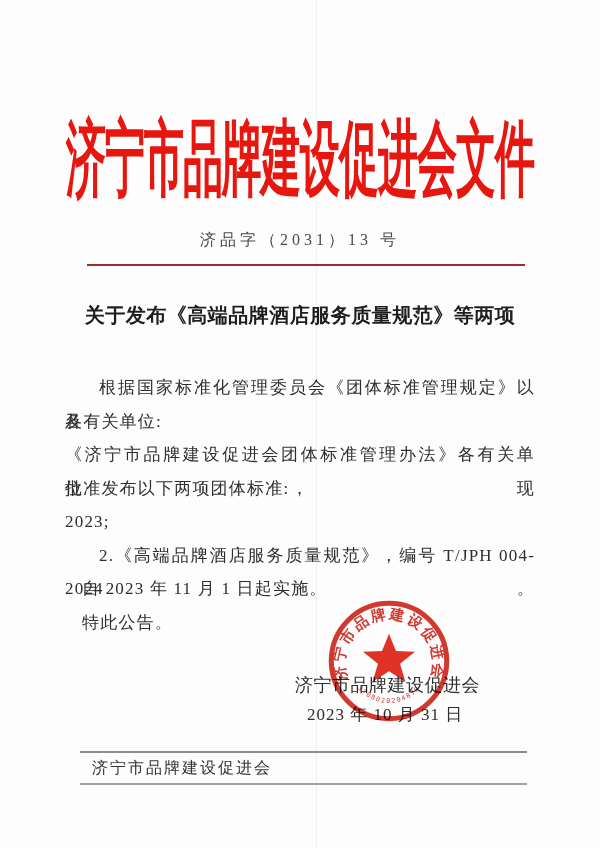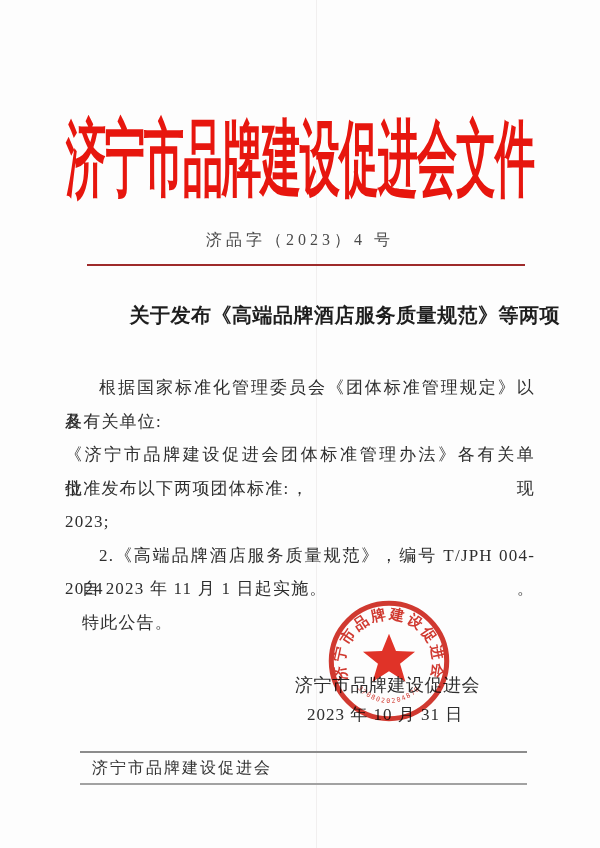--- a/index.html
+++ b/index.html
@@ -28,21 +28,21 @@
 
   .doc-number{
     position:absolute;top:230px;left:0;width:600px;
     text-align:center;font-size:16px;letter-spacing:4px;color:#4a4a4a;
   }
 
   .red-line{position:absolute;top:264px;left:87px;width:438px;height:2px;background:#9e2b2b;}
 
   .doc-title{
     position:absolute;top:296px;left:40px;width:520px;
-    text-align:right;font-weight:bold;color:#1e1e1e;
+    text-align:center;font-weight:bold;color:#1e1e1e;
     font-size:20px;line-height:38px;letter-spacing:0.5px;
   }
 
   .body-text{
     position:absolute;top:371px;left:65px;width:470px;
     font-size:17px;color:#2e2e2e;letter-spacing:1.2px;
   }
   .bline{height:33.5px;line-height:33.5px;white-space:nowrap;}
   .ind1{text-indent:1em;}
   .ind2{text-indent:2em;}
@@ -77,21 +77,21 @@
 <body>
 
 <div class="page">
 
   <div class="fold-line"></div>
 
   <div class="org-title-wrap">
     <div class="org-title">济宁市品牌建设促进会文件</div>
   </div>
 
-  <div class="doc-number">济品字（2023）4 号</div>
+  <div class="doc-number">济品字（2031）13 号</div>
 
   <div class="red-line"></div>
 
   <div class="doc-title">
     <div>关于发布《高端品牌酒店服务质量规范》等两项</div>
   </div>
 
   <div class="body-text">
     <div class="bline ind2 jl">根据国家标准化管理委员会《团体标准管理规定》以及</div>
     <div class="bline">各有关单位:</div>

